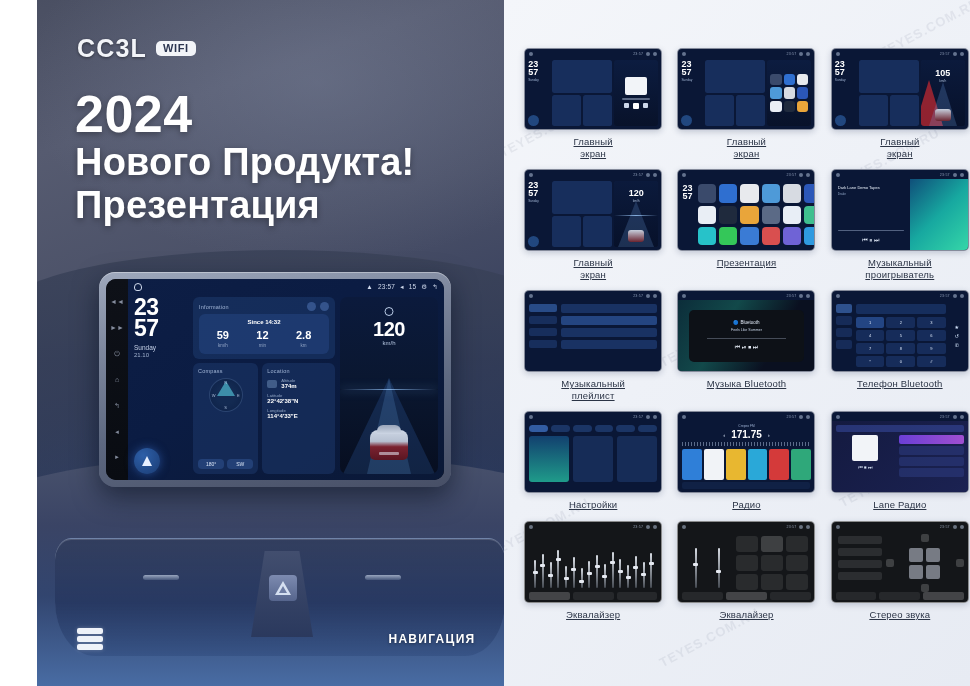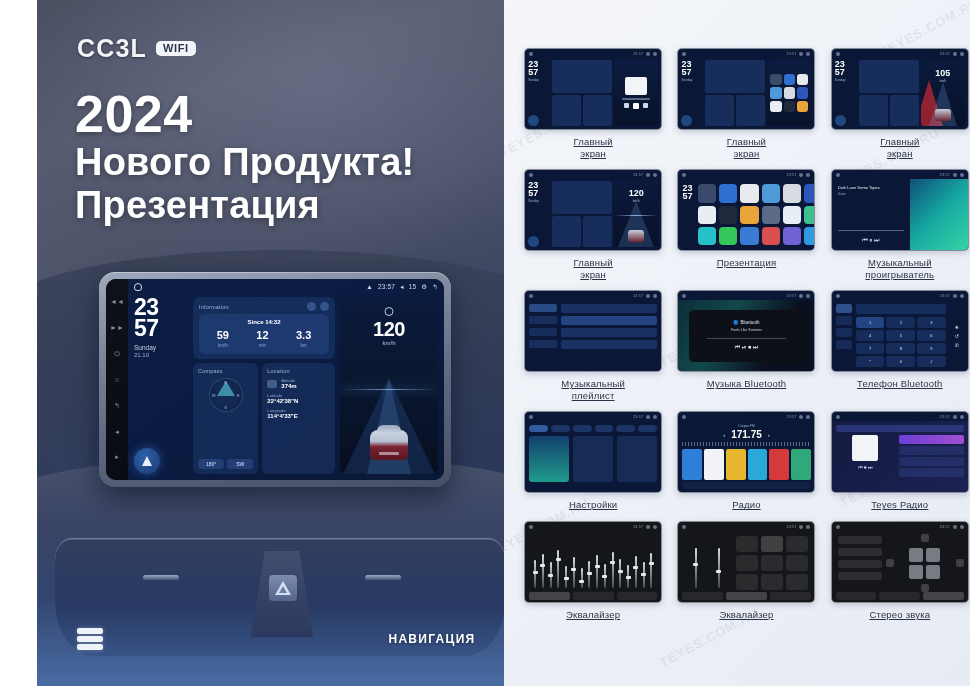--- a/index.html
+++ b/index.html
@@ -391,21 +391,21 @@
                     <div class="stats">
                       <div class="stat">
                         <div class="stat-v">59</div>
                         <div class="stat-u">km/h</div>
                       </div>
                       <div class="stat">
                         <div class="stat-v">12</div>
                         <div class="stat-u">min</div>
                       </div>
                       <div class="stat">
-                        <div class="stat-v">3.3</div>
+                        <div class="stat-v">2.8</div>
                         <div class="stat-u">km</div>
                       </div>
                     </div>
                   </div>
                 </div>
 
                 <div class="row2">
                   <div class="compass-card">
                     <div class="card-title">Compass</div>
                     <div class="compass-dial">
@@ -866,21 +866,21 @@
         </div>
         <div style="flex:1.1;">
                   <div style="height:9px;margin-bottom:2px;border-radius:2px;background:linear-gradient(90deg,#6b3fd6,#a04fd0);"></div>
                   <div style="height:9px;margin-bottom:2px;border-radius:2px;background:rgba(45,60,130,.55);"></div>
                   <div style="height:9px;margin-bottom:2px;border-radius:2px;background:rgba(45,60,130,.55);"></div>
                   <div style="height:9px;margin-bottom:2px;border-radius:2px;background:rgba(45,60,130,.55);"></div>
                 </div>
       </div>
             </div>
      </div>
-     <div class="cap">Teyes Радио</div>
+     <div class="cap">Lane Радио</div>
         </div>
         <div class="cell">
           <div class="thumb dark">
        <div class="tb-status">
          <div class="tb-dot"></div>
          <div class="tb-sp"></div>
          <div class="tb-txt">23:57</div>
          <div class="tb-dot"></div>
          <div class="tb-dot"></div>
        </div>

